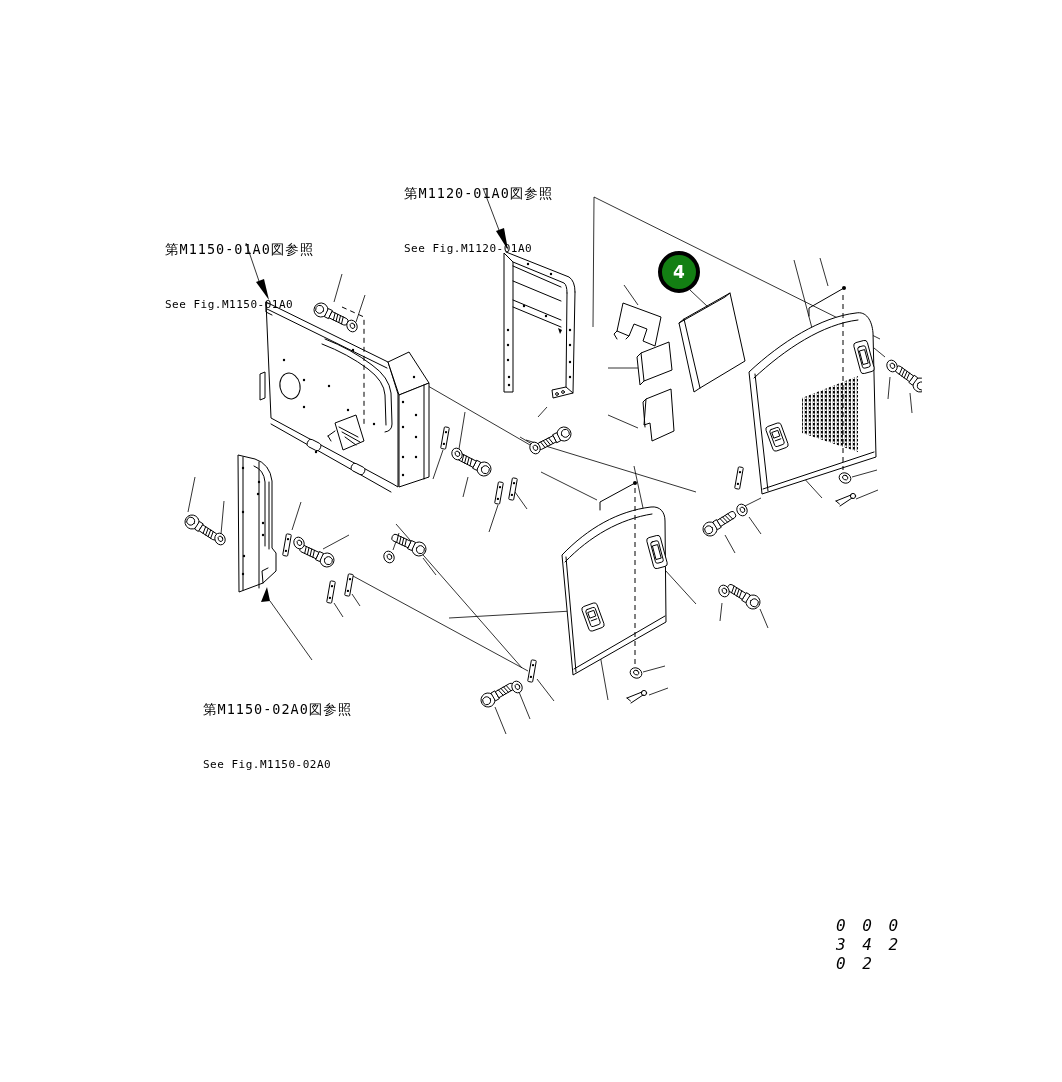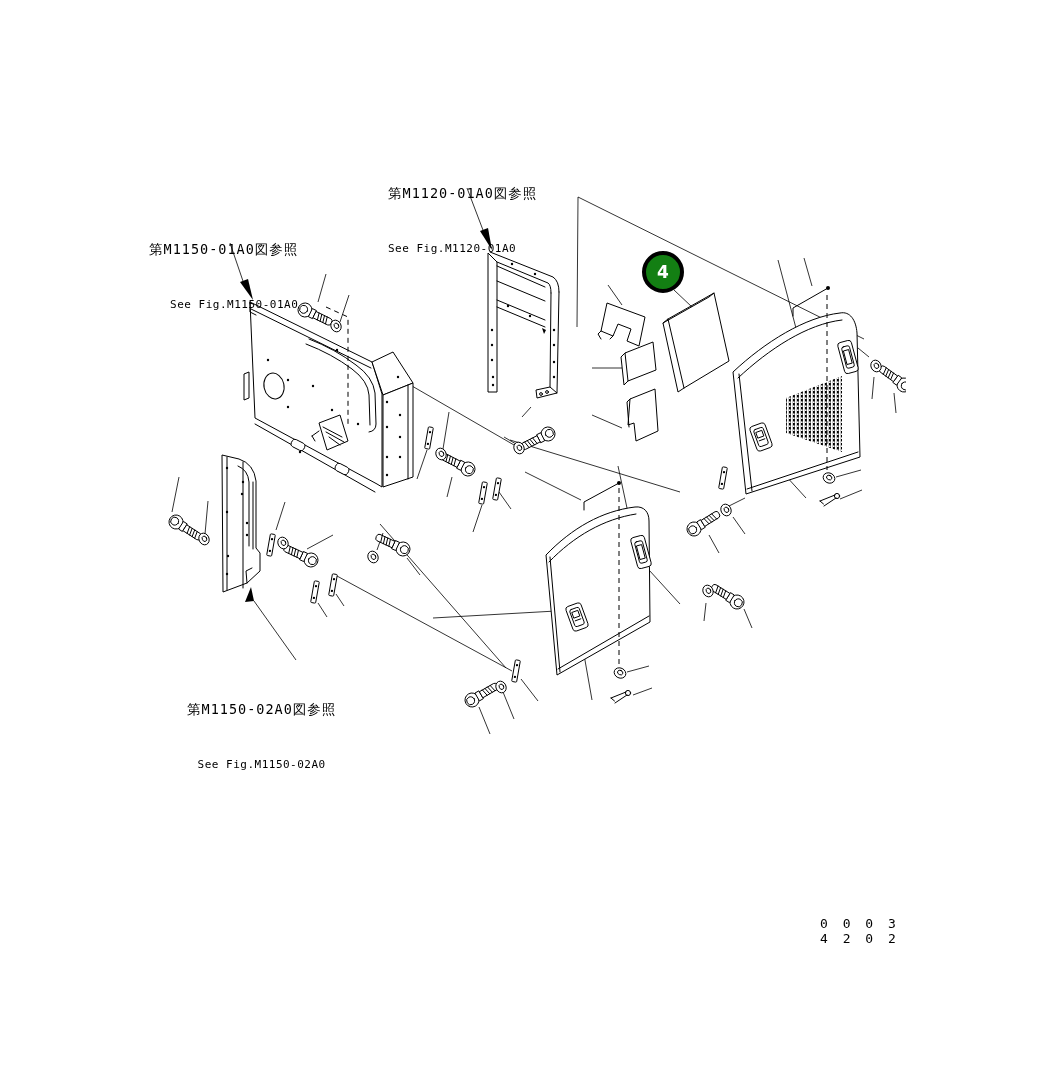--- a/index.html
+++ b/index.html
@@ -1,32 +1,32 @@
 <!DOCTYPE html>
 <html><head>
 <meta charset="utf-8">
 <style>
   html,body{margin:0;padding:0;background:#fff;}
   body{width:1062px;height:1082px;position:relative;font-family:"DejaVu Sans Mono","Liberation Mono",monospace;}
-  .stage{position:absolute;left:0;top:0;width:906px;height:1082px;background:#fff;overflow:hidden;}
+  .stage{position:absolute;left:16px;top:0;width:906px;height:1082px;background:#fff;overflow:hidden;}
   svg.art{position:absolute;left:0;top:0;}
   svg.art *{vector-effect:non-scaling-stroke;}
   .ln{stroke:#000;stroke-width:1;fill:none;stroke-linecap:round;stroke-linejoin:round;}
   .thin{stroke:#000;stroke-width:0.8;fill:none;}
   .wh{fill:#fff;stroke:#000;stroke-width:1;}
   .blk{fill:#000;stroke:none;}
   .dash{stroke:#000;stroke-width:1;fill:none;stroke-dasharray:5,4;}
   .ref-label{position:absolute;color:#000;white-space:pre;}
   .ref-label .jp{font-size:13.5px;line-height:17px;letter-spacing:1px;}
   .ref-label .en{font-size:11px;line-height:17px;letter-spacing:0.5px;}
   .callout{position:absolute;left:642px;top:251px;width:34px;height:34px;border:4px solid #000;
            border-radius:50%;background:#137f13;color:#fff;display:flex;align-items:center;
            justify-content:center;font-family:"DejaVu Sans","Liberation Sans",sans-serif;
            font-size:17px;font-weight:bold;cursor:pointer;}
-  .watermark{position:absolute;left:820px;top:916px;font-size:13px;letter-spacing:3.5px;color:#000;}
+  .watermark{position:absolute;left:820px;top:916px;font-size:16px;letter-spacing:3.5px;color:#000;font-style:italic;}
 </style>
 </head>
 <body>
 
 <div class="stage">
 
 <svg class="art" width="1062" height="1082" viewBox="0 0 1062 1082">
   <defs>
     <pattern id="grille" width="4" height="8" patternUnits="userSpaceOnUse">
       <rect width="4" height="8" fill="#fff"></rect>
@@ -304,26 +304,26 @@
     <polygon points="253,300 240,282 248,279" class="blk"></polygon>
     <polygon points="251,587 245,602 254,601" class="blk"></polygon>
   </g>
 </svg>
 
 <div class="ref-label" style="left:388px;top:147px;">
   <div class="jp">第M1120-01A0図参照</div>
   <div class="en">See Fig.M1120-01A0</div>
 </div>
 
-<div class="ref-label" style="left:149px;top:203px;text-align:right;">
+<div class="ref-label" style="left:149px;top:203px;">
   <div class="jp">第M1150-01A0図参照</div>
   <div class="en">See Fig.M1150-01A0</div>
 </div>
 
-<div class="ref-label" style="left:187px;top:663px;text-align:center;">
+<div class="ref-label" style="left:187px;top:663px;">
   <div class="jp">第M1150-02A0図参照</div>
   <div class="en">See Fig.M1150-02A0</div>
 </div>
 
 <div class="callout">
   <span>4</span>
 </div>
 
 <div class="watermark">0 0 0 3 4 2 0 2</div>
 

